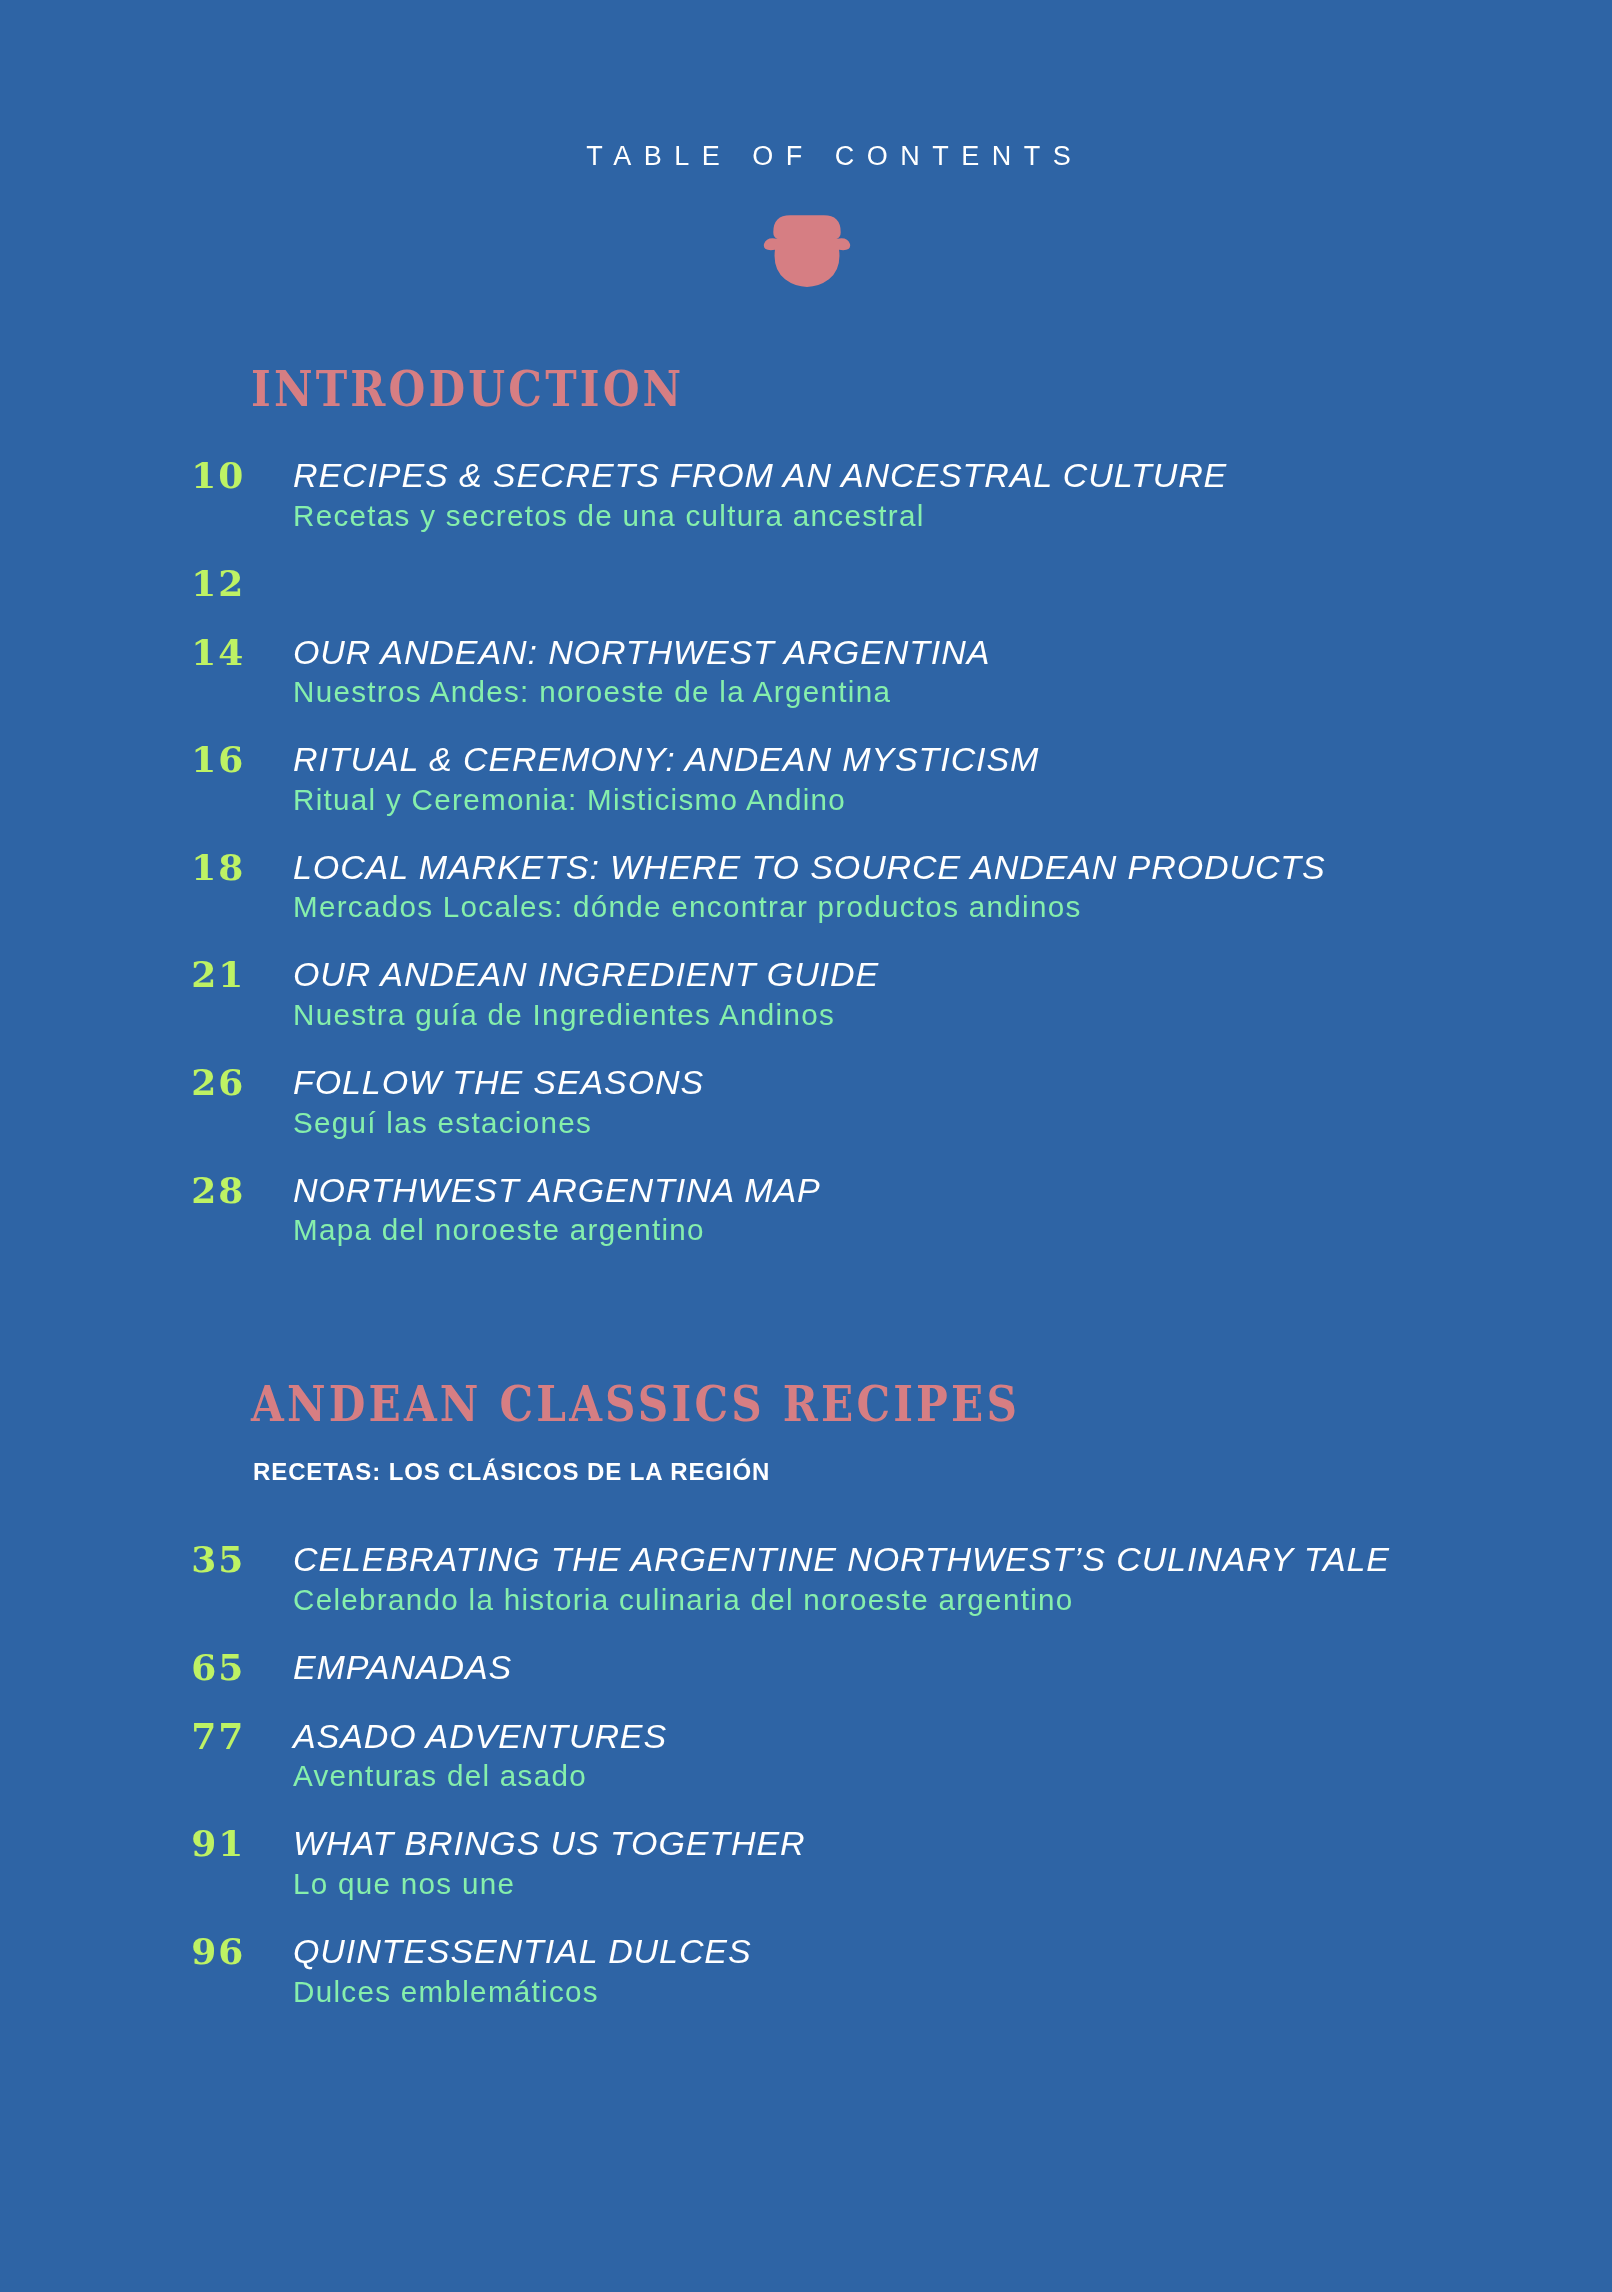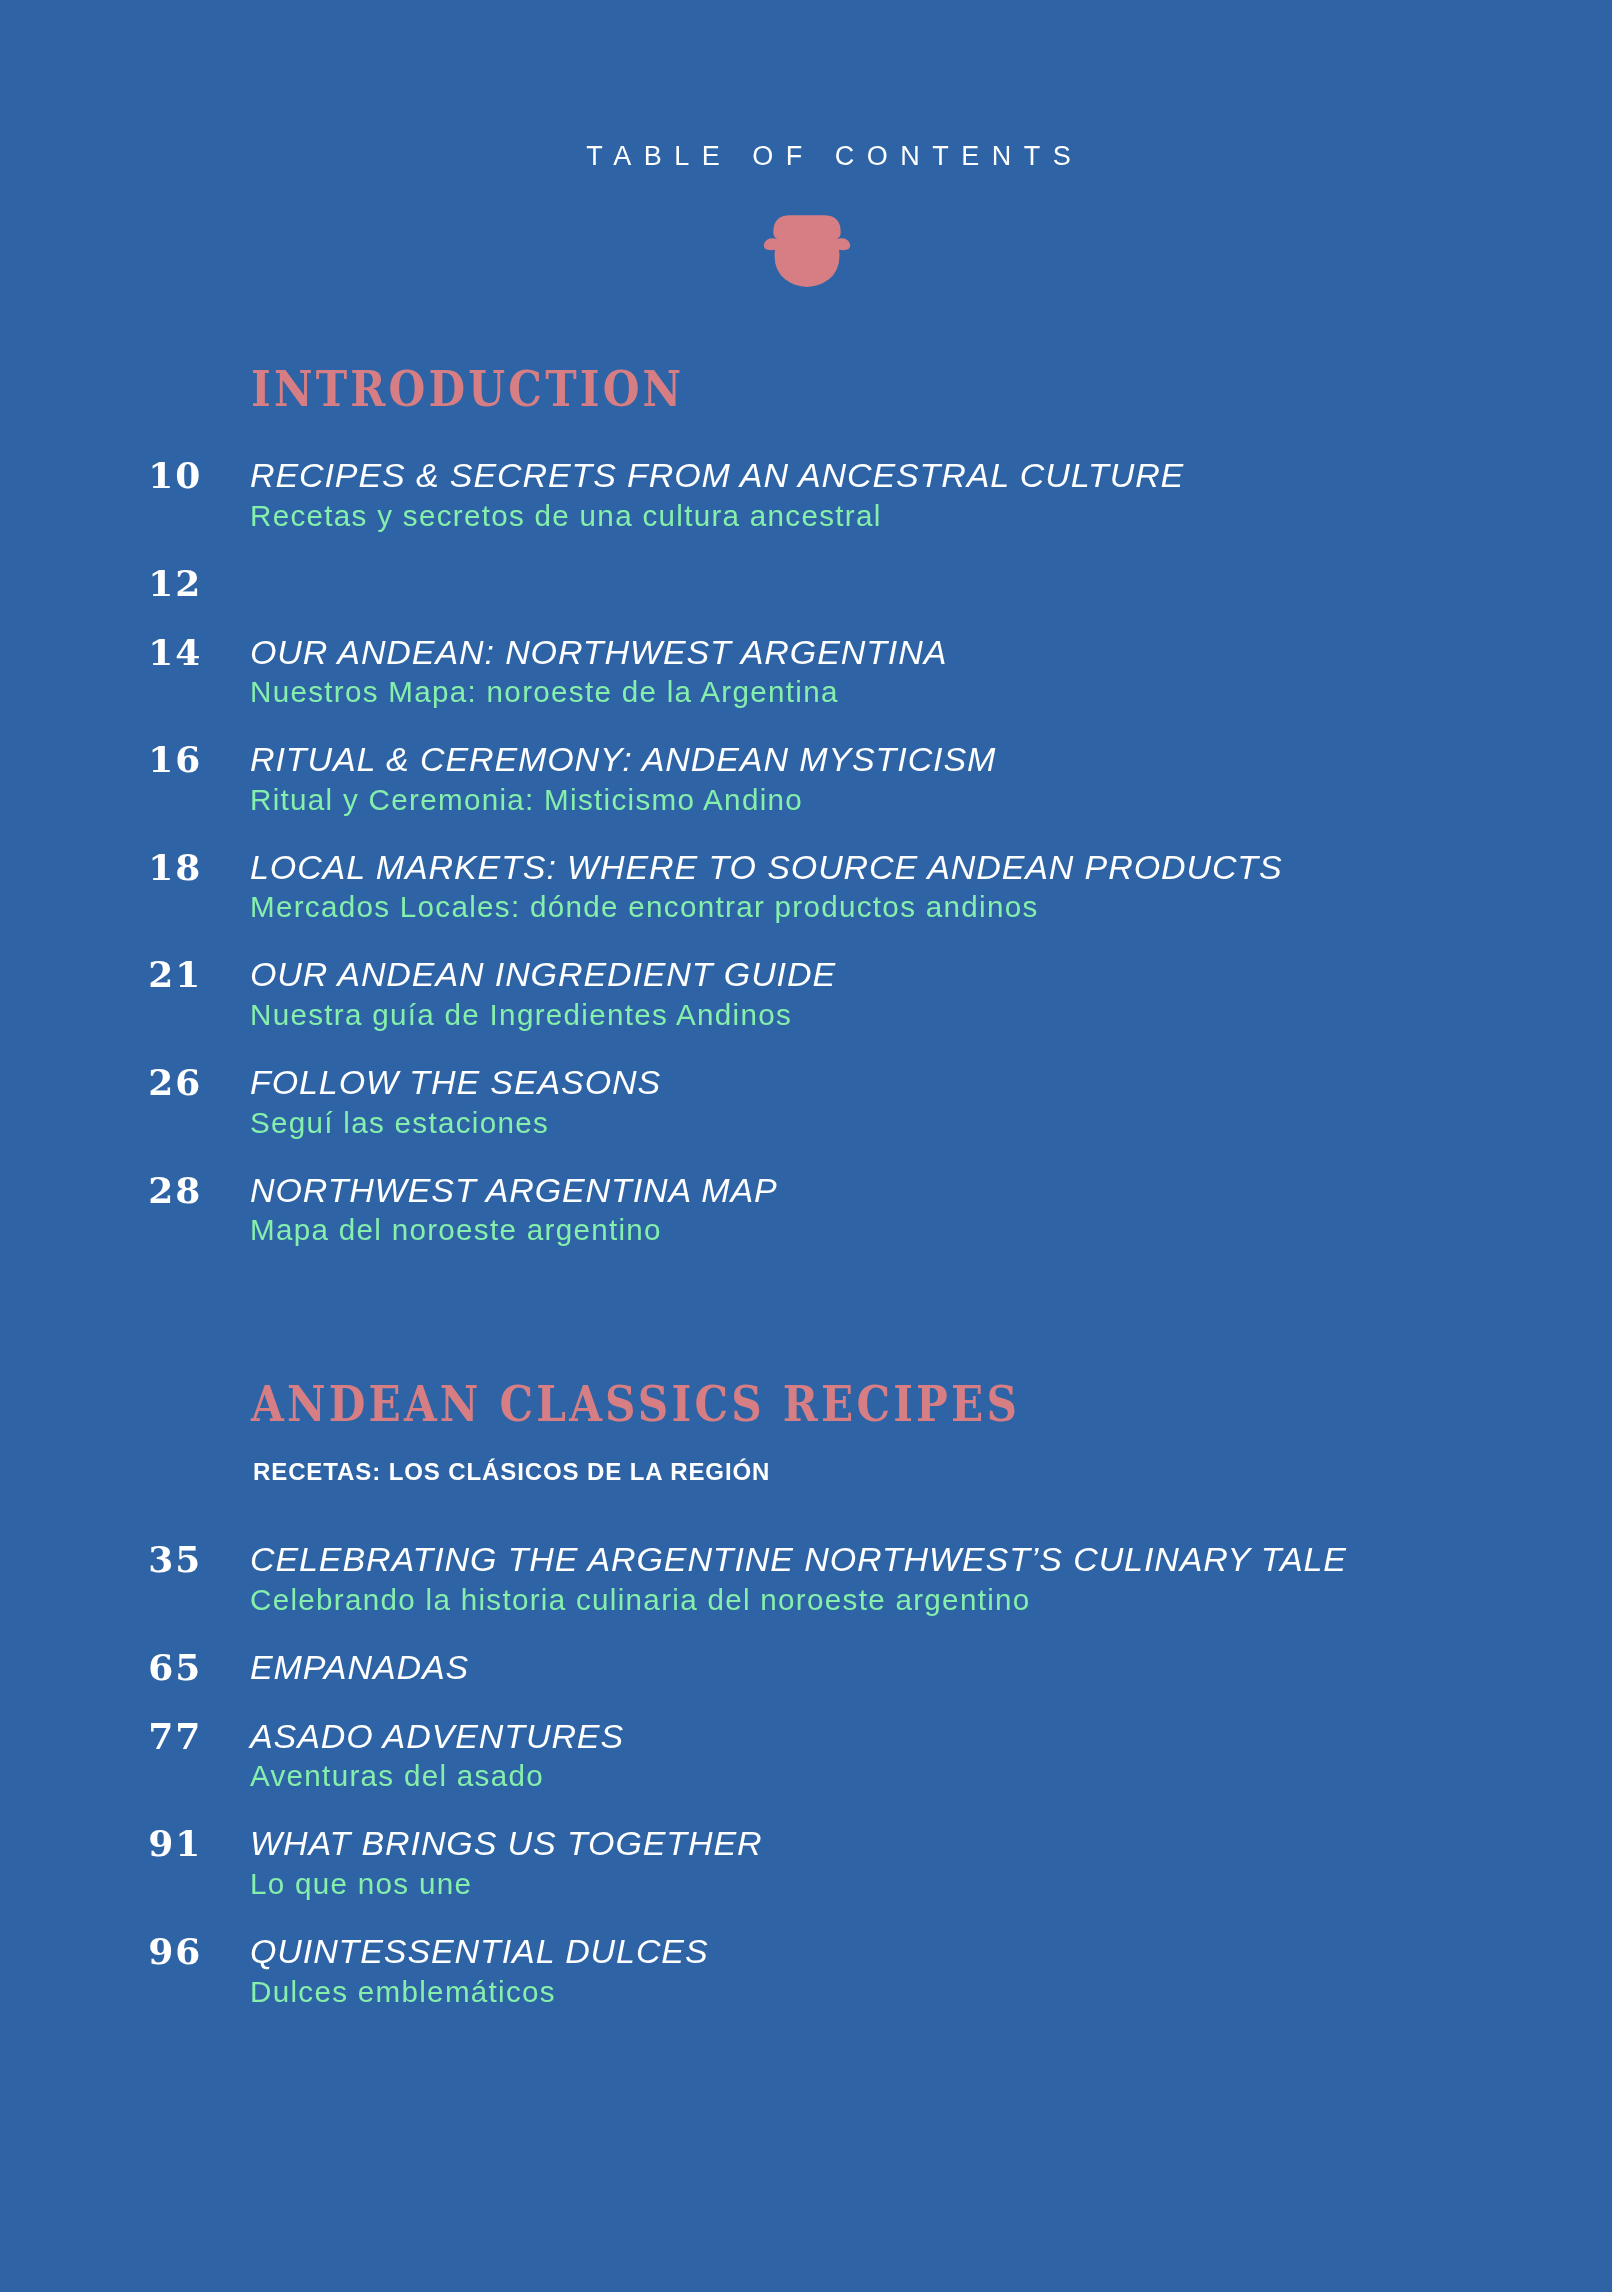--- a/index.html
+++ b/index.html
@@ -67,21 +67,22 @@
   }
   .num{
     flex:0 0 202px;
     width:202px;
     text-align:right;
     font-family:"DejaVu Serif","Liberation Serif",serif;
     font-weight:700;
     font-size:36px;
     line-height:38px;
     letter-spacing:1.8px;
-    color:#ffffff;
+    color:#bef264;
+    padding-left:43px;
   }
   .texts{margin-left:48px;}
   .entry-title{
     font-family:"Liberation Sans",sans-serif;
     font-weight:400;
     font-size:34px;
     line-height:38px;
     letter-spacing:0.9px;
     color:#FFFFFF;
     white-space:nowrap;
@@ -138,21 +139,21 @@
   </div>
 
   <div class="entry">
     <div class="num">12</div>
   </div>
 
   <div class="entry">
     <div class="num">14</div>
     <div class="texts">
       <div class="entry-title">OUR ANDEAN: NORTHWEST ARGENTINA</div>
-      <div class="entry-sub">Nuestros Mapa: noroeste de la Argentina</div>
+      <div class="entry-sub">Nuestros Andes: noroeste de la Argentina</div>
     </div>
   </div>
 
   <div class="entry">
     <div class="num">16</div>
     <div class="texts">
       <div class="entry-title">RITUAL &amp; CEREMONY: ANDEAN MYSTICISM</div>
       <div class="entry-sub">Ritual y Ceremonia: Misticismo Andino</div>
     </div>
   </div>

